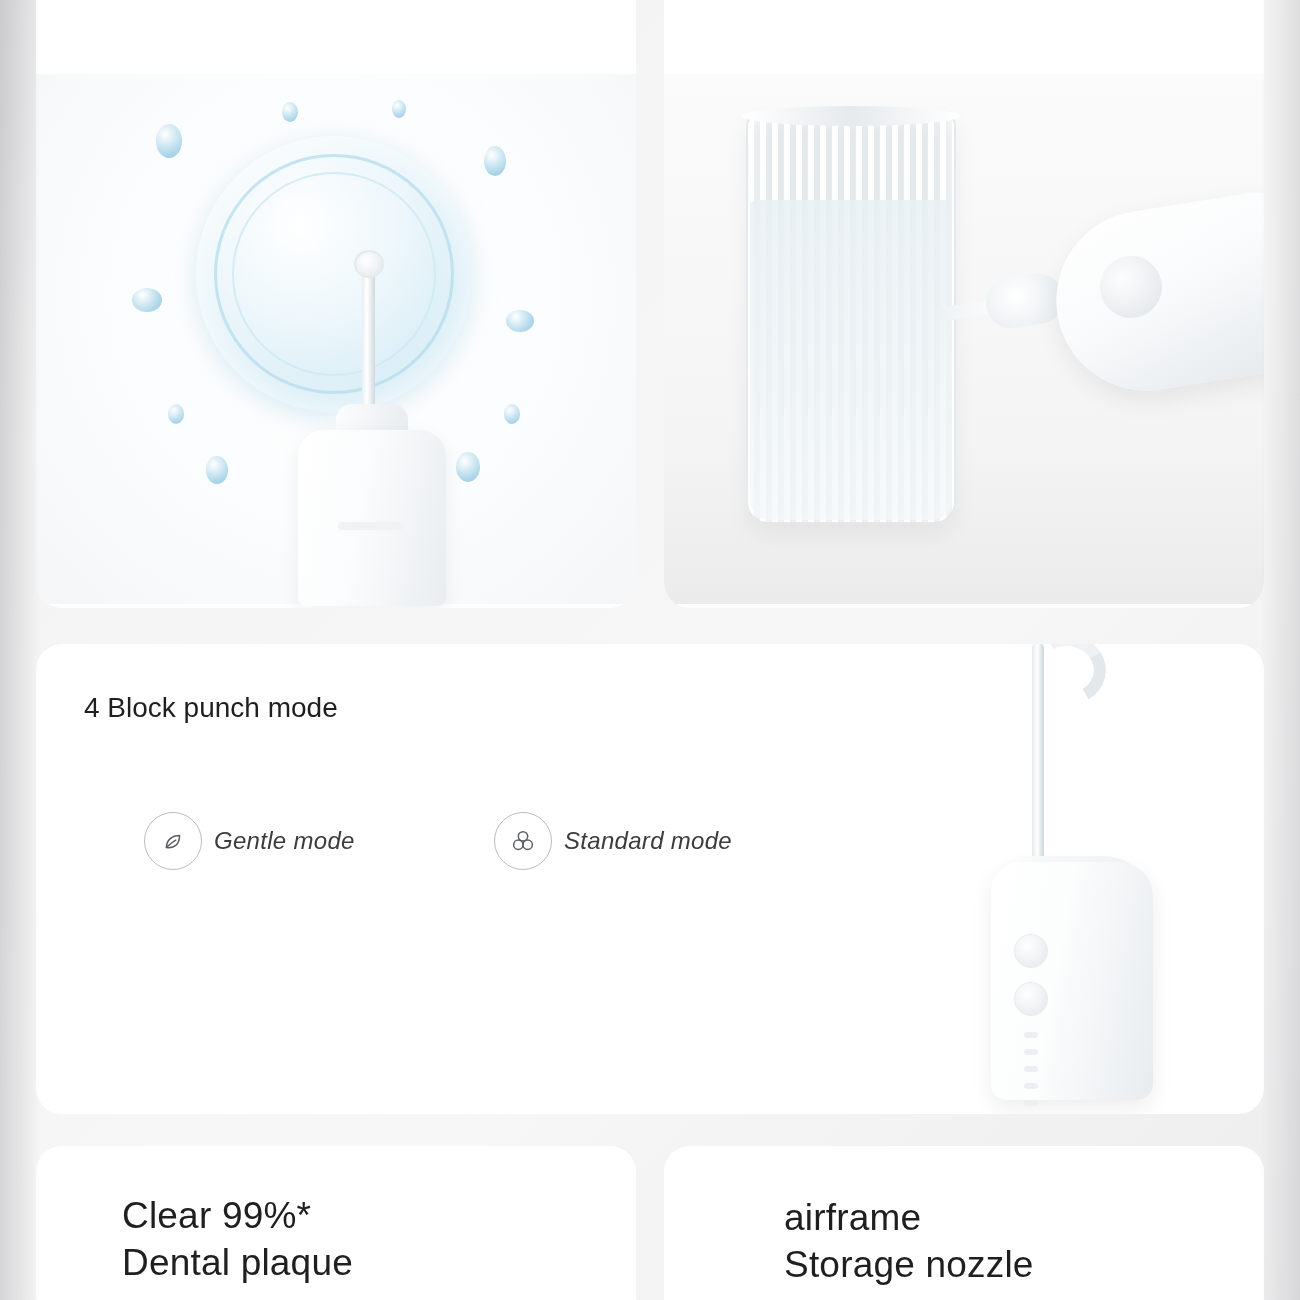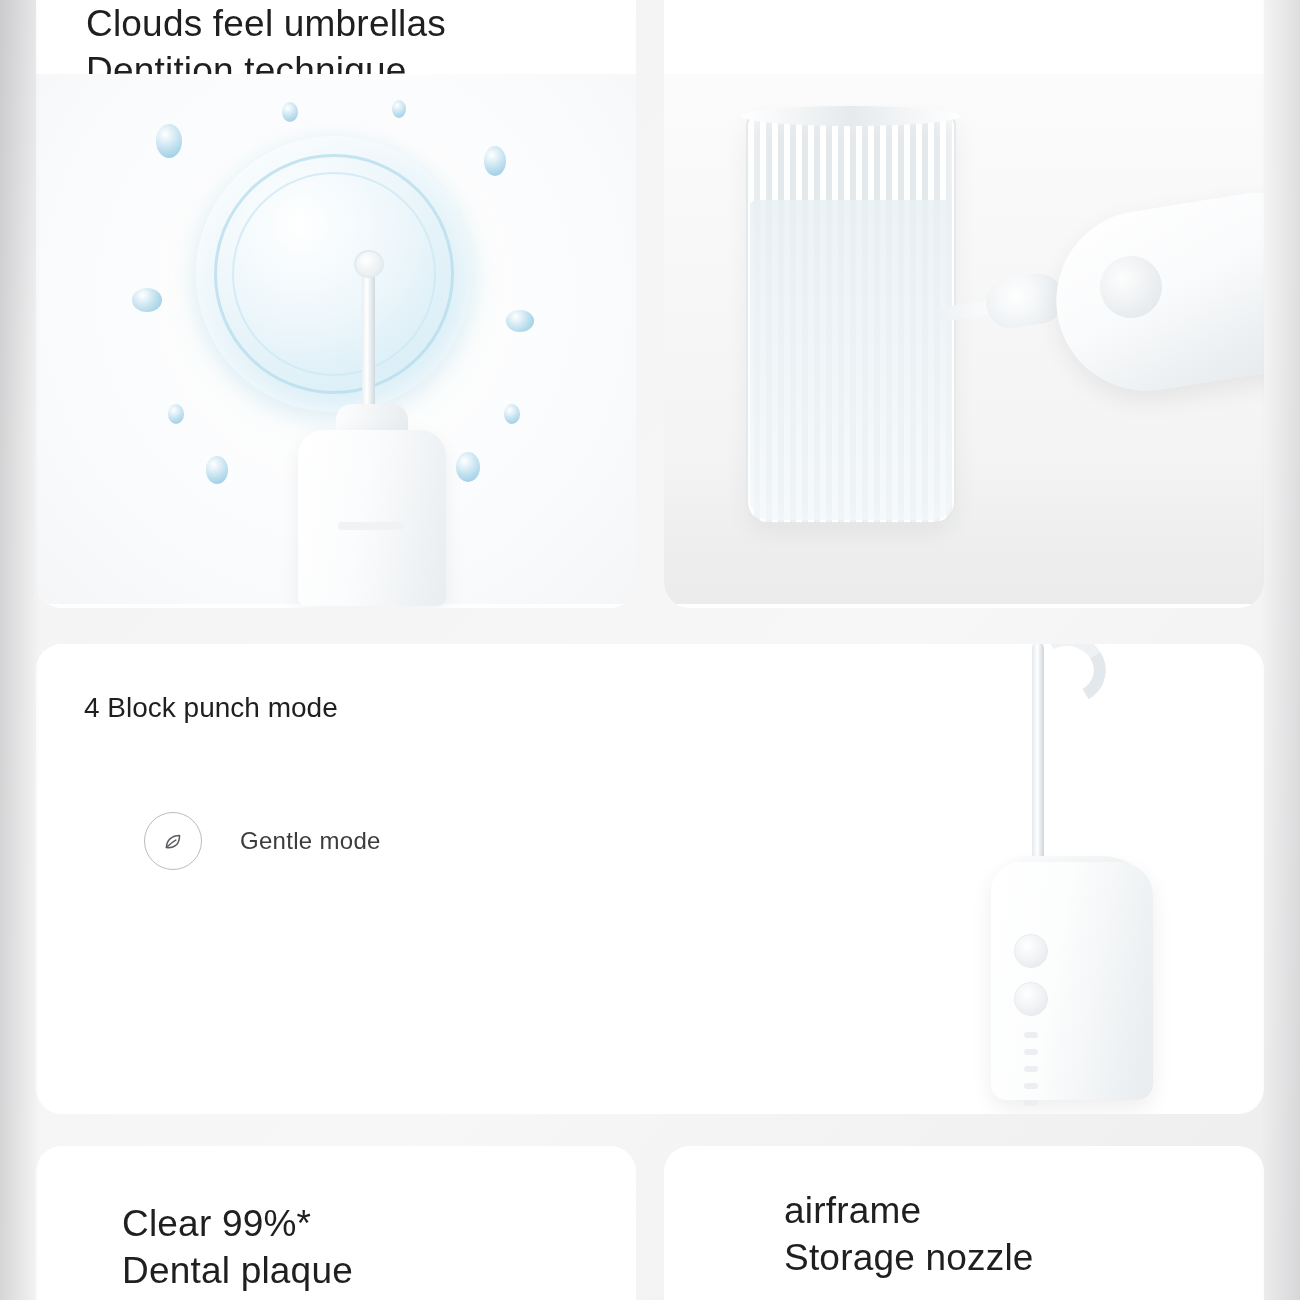--- a/index.html
+++ b/index.html
@@ -197,24 +197,25 @@
   .mode-item { display: flex; align-items: center; width: 350px; }
   .mode-icon {
     width: 58px; height: 58px;
     border-radius: 50%;
     border: 1.6px solid #b9bcc0;
     display: flex; align-items: center; justify-content: center;
     flex: none;
   }
   .mode-icon svg { display: block; }
   .mode-label {
-    margin-left: 38px;
+    margin-left: 12px;
     font-size: 24px;
     color: #3c3c3c;
     letter-spacing: .3px;
+    font-style: italic;
   }
 
   
   .flosser {
     position: absolute;
     left: 910px; top: -10px;
     width: 320px; height: 480px;
   }
   .flosser-body {
     position: absolute;
@@ -266,39 +267,37 @@
     border: 12px solid transparent;
     border-top: 12px solid #eef2f5;
     border-right: 12px solid #e2e8ec;
     border-radius: 50%;
     transform: rotate(14deg);
   }
 
   
   #card-clear { left: 36px; top: 1146px; width: 600px; height: 260px; }
   #card-air   { left: 664px; top: 1146px; width: 600px; height: 260px; }
-  #card-clear .card-heading { position: absolute; left: 86px; top: 54px; }
-  #card-air   .card-heading { position: absolute; left: 120px; top: 41px; }
+  #card-clear .card-heading { position: absolute; left: 86px; top: 46px; }
+  #card-air   .card-heading { position: absolute; left: 120px; top: 48px; }
 
   
   .edge-l, .edge-r {
     position: absolute; top: 0; width: 40px; height: 1300px;
     pointer-events: none;
   }
   .edge-l { left: 0; background: linear-gradient(90deg, rgba(150,150,155,.35), rgba(255,255,255,0)); }
   .edge-r { right: 0; background: linear-gradient(270deg, rgba(150,150,155,.25), rgba(255,255,255,0)); }
 </style>
 </head>
 <body>
 
 <div class="page">
 
   <div class="card" id="card-splash">
-    <div class="card-heading">Clouds feel umbrellas
-Dentition technique</div>
 
     <div class="splash-wrap">
       <div class="splash-core"></div>
       <div class="splash-ring"></div>
       <div class="splash-ring2"></div>
 
       <div class="drop" style="left:120px;top:50px;width:26px;height:34px;"></div>
       <div class="drop" style="left:448px;top:72px;width:22px;height:30px;"></div>
       <div class="drop" style="left:96px;top:214px;width:30px;height:24px;"></div>
       <div class="drop" style="left:470px;top:236px;width:28px;height:22px;"></div>
@@ -339,20 +338,30 @@
         <div class="mode-item">
           <span class="mode-icon">
             <svg width="30" height="30" viewBox="0 0 32 32" fill="none" stroke="#5a5d61" stroke-width="1.6" stroke-linecap="round" stroke-linejoin="round">
               <path d="M9 23c0-8 6-13 14-13 0 9-5 14-14 13z"></path>
               <path d="M9 23c3-3 6-6 10-8"></path>
             </svg>
           </span>
           <span class="mode-label">Gentle mode</span>
         </div>
 
+        <div class="mode-item">
+          <span class="mode-icon">
+            <svg width="30" height="30" viewBox="0 0 32 32" fill="none" stroke="#5a5d61" stroke-width="1.6">
+              <circle cx="16" cy="11" r="5"></circle>
+              <circle cx="11" cy="20" r="5"></circle>
+              <circle cx="21" cy="20" r="5"></circle>
+            </svg>
+          </span>
+          <span class="mode-label">Standard mode</span>
+        </div>
       </div>
 
 
     </div>
 
     <div class="flosser">
       <div class="flosser-hook"></div>
       <div class="flosser-tube"></div>
       <div class="flosser-shoulder"></div>
       <div class="flosser-body"></div>

